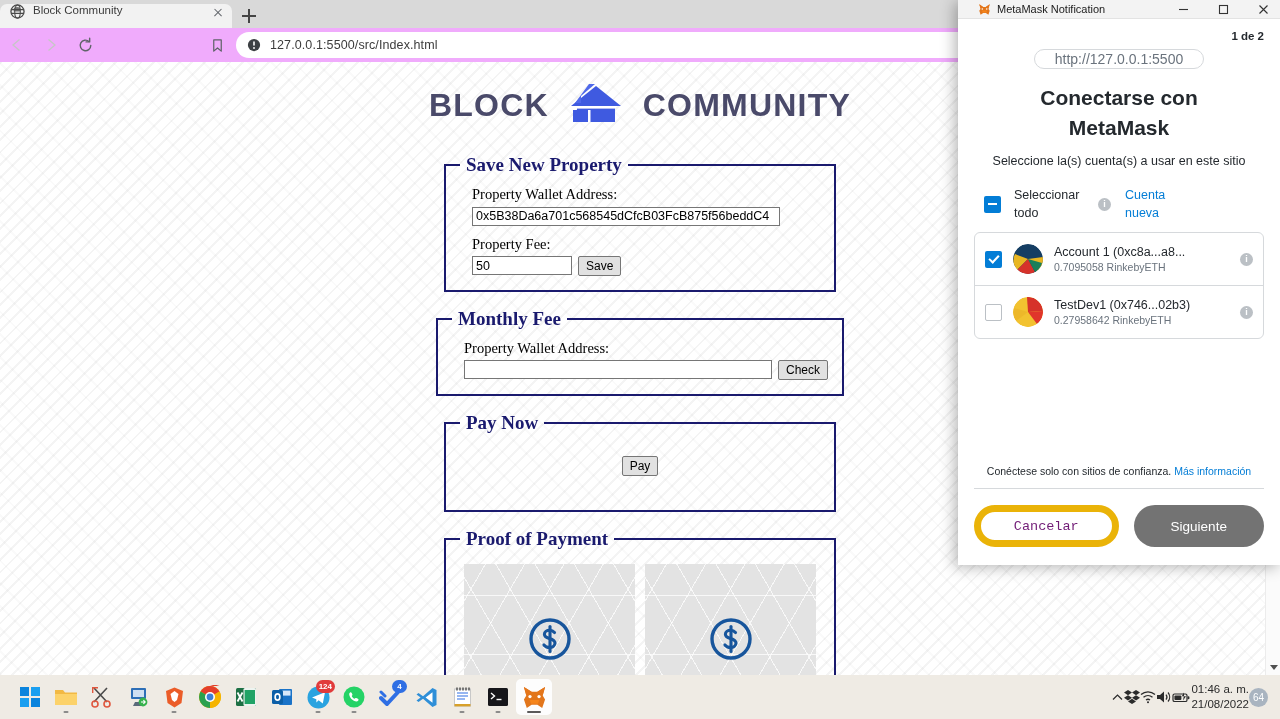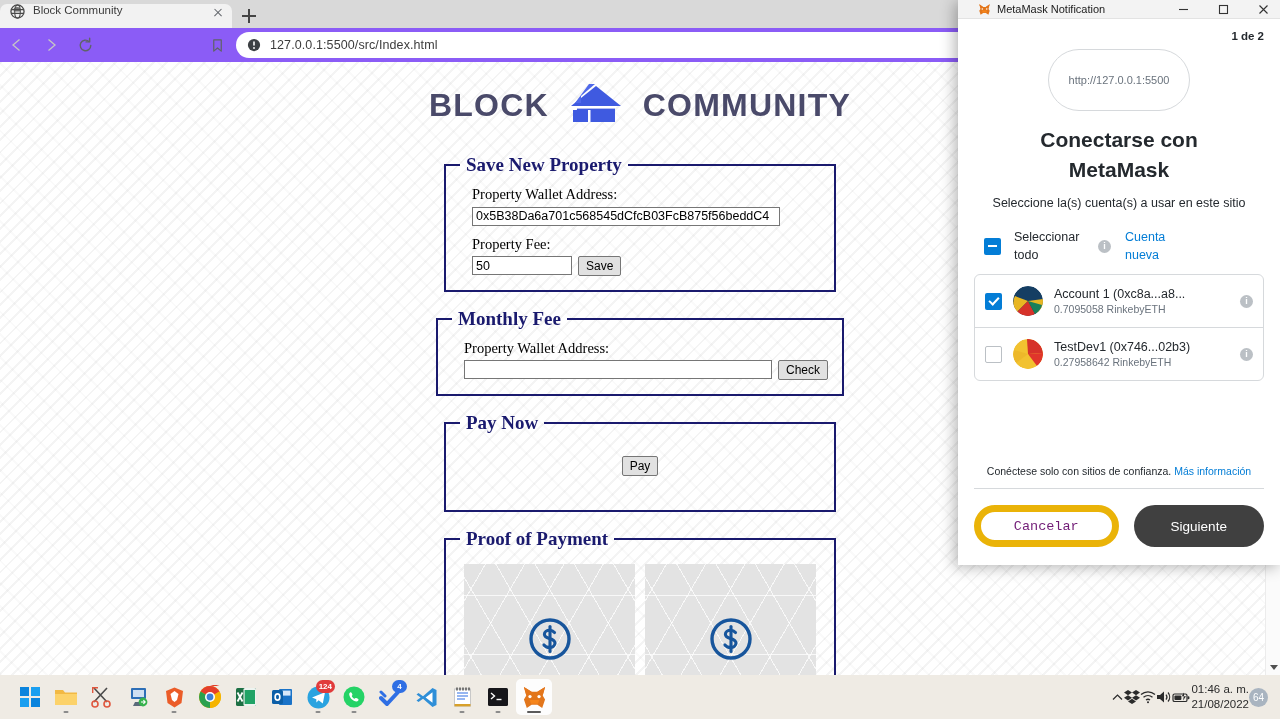--- a/index.html
+++ b/index.html
@@ -45,21 +45,21 @@
     color: #444;
   }
   .newtab::before, .newtab::after {
     content: ""; position: absolute; background: #444;
   }
   .newtab::before { left: 4px; top: 10.4px; width: 14px; height: 1.4px; }
   .newtab::after  { left: 10.3px; top: 4px; width: 1.4px; height: 14px; }
 
   .toolbar {
     position: absolute; left: 0; top: 28px; width: 1280px; height: 34px;
-    background: #8b5cf6; display: flex; align-items: center;
+    background: #f0abfc; display: flex; align-items: center;
   }
   .navbtn {
     width: 34px; height: 34px; display: flex; align-items: center;
     justify-content: center; flex: 0 0 34px;
   }
   .omnibox {
     position: absolute; left: 236px; top: 4px; width: 1034px; height: 26px;
     background: #fff; border-radius: 13px;
     display: flex; align-items: center; gap: 9px; padding-left: 11px;
   }
@@ -166,21 +166,21 @@
     flex: 1; display: flex; flex-direction: column; padding: 0 16px;
     overflow: hidden;
   }
   .mm-count {
     text-align: right; font-size: 11.5px; font-weight: bold;
     color: #24292e; margin-top: 11px;
   }
   .mm-origin {
     align-self: center; margin-top: 7px;
     border: 1px solid #d6d9dc; border-radius: 100px;
-    padding: 24px 20px; font-size: 11px; color: #6a737d;
+    padding: 1px 20px; font-size: 14px; color: #6a737d;
   }
   .mm-heading {
     text-align: center; font-size: 21px; font-weight: bold;
     color: #24292e; margin-top: 14px; line-height: 1.45;
   }
   .mm-sub {
     text-align: center; font-size: 12.5px; color: #24292e; margin-top: 10px;
   }
   .mm-selectrow {
     display: flex; align-items: center; margin-top: 18px; padding-left: 10px;
@@ -235,21 +235,21 @@
   }
   .mm-footnote a { color: #037dd6; text-decoration: none; }
   .mm-actions {
     display: flex; gap: 15px; padding: 16px 16px 18px 16px; flex: 0 0 auto;
   }
   .mm-btn {
     flex: 1; height: 42px; border-radius: 100px; font-size: 13.5px;
     display: flex; align-items: center; justify-content: center; cursor: default;
   }
   .mm-btn.secondary { border: 7px solid #eab308; color: #701a75; background: #fff; font-family: Liberation Mono, monospace; }
-  .mm-btn.primary { background: #404040; color: #fff; border: none; }
+  .mm-btn.primary { background: #737373; color: #fff; border: none; }
 
   
   #taskbar {
     position: absolute; left: 0; bottom: 0; width: 1280px; height: 44px;
     background: #efebe4; display: flex; align-items: center;
   }
   .tb-icons { display: flex; align-items: center; gap: 0; padding-left: 12px; }
   .tb-item {
     position: relative; width: 36px; height: 36px;
     display: flex; align-items: center; justify-content: center;

